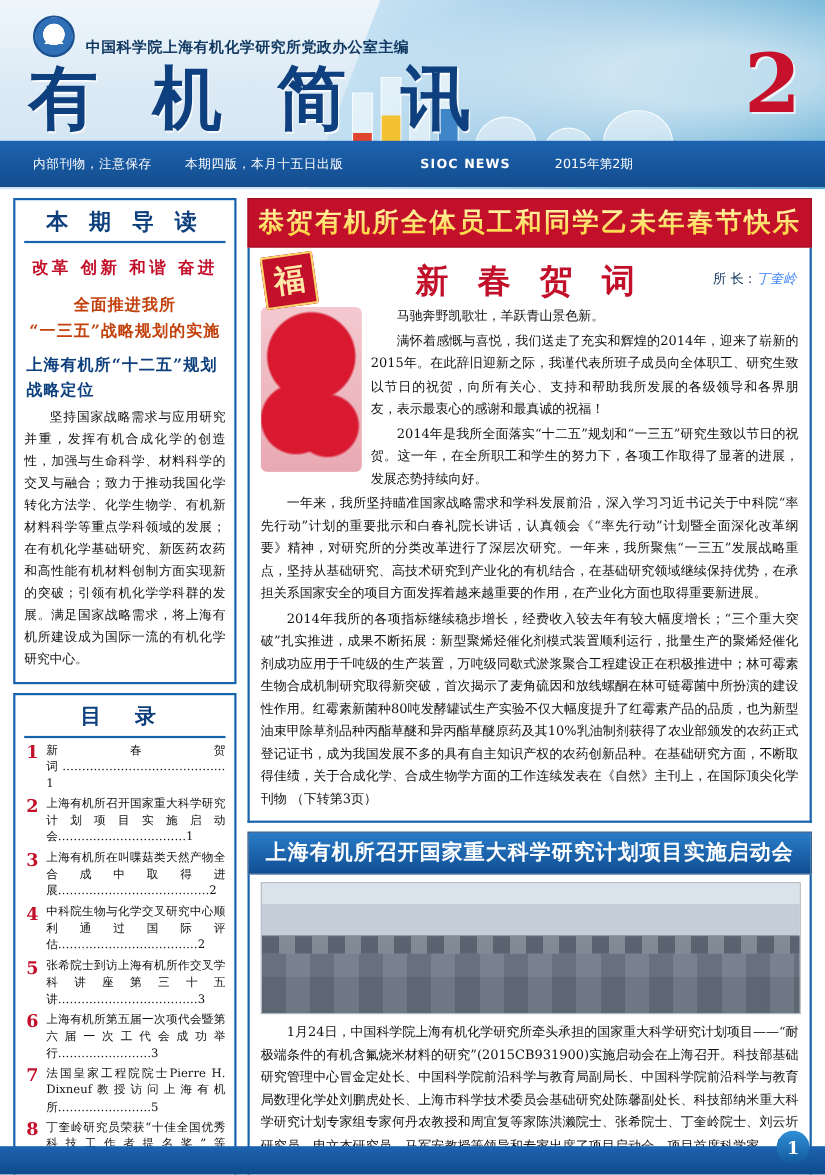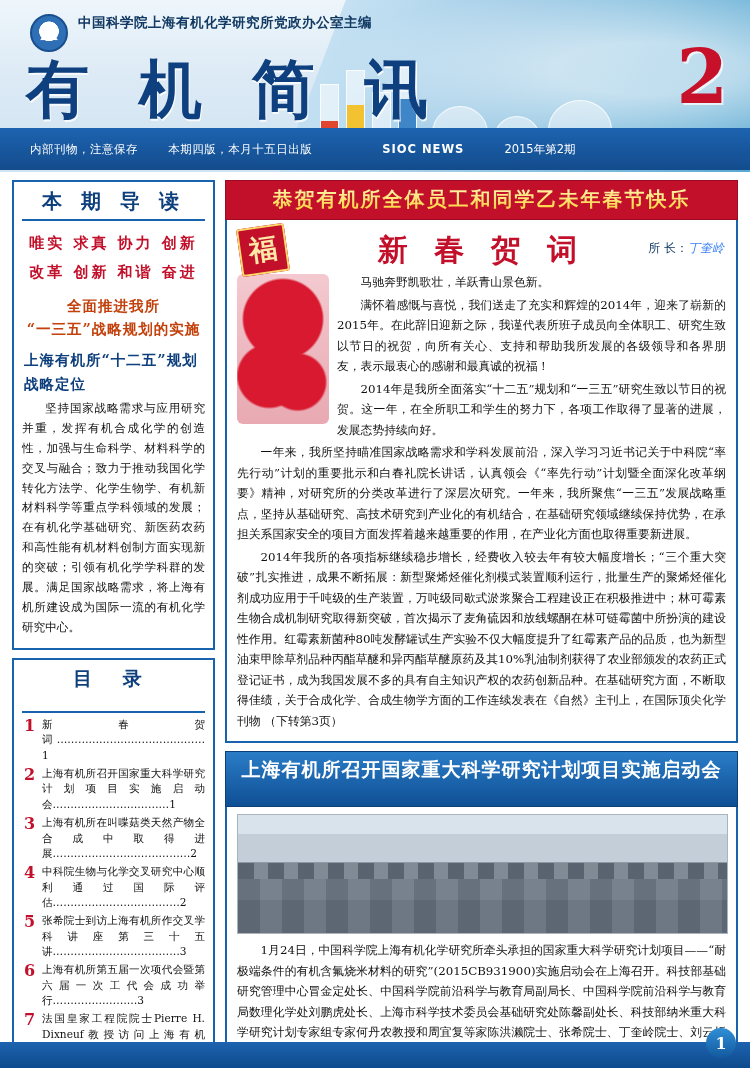--- a/index.html
+++ b/index.html
@@ -28,21 +28,21 @@
   .mh-photo{
     position:absolute;right:0;top:0;width:470px;height:172px;
     background:
       radial-gradient(ellipse at 78% 40%, rgba(255,255,255,.55) 0 18%, rgba(255,255,255,0) 60%),
       linear-gradient(115deg,#cfe6f5 0%,#bcdcf0 22%,#9fcbe6 45%,#7fbcdd 70%,#5aa9d2 100%);
     clip-path:polygon(14% 0,100% 0,100% 100%,0 100%);
   }
   .tube{position:absolute;bottom:14px;width:17px;border-radius:0 0 9px 9px;background:rgba(255,255,255,.55);border:1px solid rgba(255,255,255,.75);}
   .tube i{position:absolute;left:0;right:0;bottom:0;border-radius:0 0 8px 8px;display:block;}
   .flask{position:absolute;bottom:12px;border-radius:50% 50% 46% 46%;background:rgba(255,255,255,.45);border:1px solid rgba(255,255,255,.8);}
-  .mh-top{position:relative;display:flex;align-items:flex-start;gap:10px;padding:14px 0 0 30px;z-index:3;}
+  .mh-top{position:relative;display:flex;align-items:flex-end;gap:10px;padding:14px 0 0 30px;z-index:3;}
   .cas-logo{
     width:34px;height:34px;border-radius:50%;
     border:2px solid #1a4f8f;
     background:radial-gradient(circle at 50% 45%,#ffffff 0 38%,#2f6fb5 40% 100%);
     position:relative;flex:0 0 auto;
   }
   .cas-logo:after{
     content:"";position:absolute;left:50%;top:52%;transform:translate(-50%,-50%);
     width:18px;height:13px;background:#ffffff;
     clip-path:polygon(50% 0,100% 100%,0 100%);
@@ -121,40 +121,40 @@
     font-family:"DejaVu Serif","Liberation Serif",serif;
     font-size:11.6px;line-height:1.72;color:#111;
     text-align:justify;text-justify:inter-ideograph;
     text-indent:2em;
   }
 
   
   .toc-title{
     text-align:center;font-size:19px;font-weight:bold;color:#0d3f7d;
     font-family:"DejaVu Serif",serif;letter-spacing:12px;
-    border-bottom:2px solid #1763ad;padding-bottom:19px;margin-bottom:4px;
+    border-bottom:2px solid #1763ad;padding-bottom:5px;margin-bottom:4px;
   }
   .toc-item{display:flex;gap:5px;align-items:flex-start;margin:3px 0;}
   .toc-num{
     flex:0 0 auto;color:#c2102b;font-weight:bold;
     font-family:"DejaVu Serif",serif;font-size:16px;line-height:1.15;
     width:15px;text-align:center;
   }
   .toc-txt{
     font-family:"DejaVu Serif",serif;font-size:10.6px;line-height:1.45;color:#111;
     text-align:justify;
   }
 
   
   .banner{
     background:#c2102b;
     border:1px solid #9d0c22;
     color:#fff;text-align:center;
     font-family:"DejaVu Serif",serif;font-weight:bold;
-    font-size:20px;letter-spacing:2px;
+    font-size:24px;letter-spacing:2px;
     padding:5px 0 6px;
     position:relative;
   }
   .banner span{
     background:linear-gradient(180deg,#fff6b0,#ffd33a);
     -webkit-background-clip:text;background-clip:text;color:transparent;
     text-shadow:none;
   }
   .art1{
     border:2px solid #1763ad;border-top:none;
@@ -196,21 +196,21 @@
     font-family:"DejaVu Serif","Liberation Serif",serif;
     font-size:11.8px;line-height:1.74;color:#111;
     text-align:justify;text-justify:inter-ideograph;
     text-indent:2em;margin:0 0 2px 0;
   }
   .art2-title{
     margin-top:8px;
     background:linear-gradient(180deg,#2a7cc7,#0f4f94);
     color:#fff;text-align:center;font-family:"DejaVu Serif",serif;
     font-weight:bold;font-size:19px;letter-spacing:1px;
-    padding:5px 0 23px;border:1px solid #0c3f78;
+    padding:5px 0 6px;border:1px solid #0c3f78;
   }
   .art2{
     border:2px solid #1763ad;border-top:none;
     padding:7px 10px 8px 10px;box-sizing:border-box;
   }
   .photo-top{
     width:100%;height:118px;margin:0 0 6px 0;
     background:
       linear-gradient(180deg,#d9e3ec 0 16%, #c3ced9 16% 40%, #8f9aa6 40% 72%, #6e7884 72% 100%);
     border:1px solid #aab4bf;position:relative;overflow:hidden;
@@ -279,21 +279,20 @@
       <div class="r">2015年第2期</div>
     </div>
   </div>
 
   <div class="body">
 
     <div class="col-left">
 
       <div class="lbox">
         <div class="lbox-title">本 期 导 读</div>
-        <div class="slogan">唯实  求真  协力  创新</div>
         <div class="slogan">改革  创新  和谐  奋进</div>
         <div class="redhead" style="white-space:pre-line;">全面推进我所
 “一三五”战略规划的实施</div>
         <div class="bluehead" style="white-space:pre-line;">上海有机所“十二五”规划
 战略定位</div>
         <div class="lbody">坚持国家战略需求与应用研究并重，发挥有机合成化学的创造性，加强与生命科学、材料科学的交叉与融合；致力于推动我国化学转化方法学、化学生物学、有机新材料科学等重点学科领域的发展；在有机化学基础研究、新医药农药和高性能有机材料创制方面实现新的突破；引领有机化学学科群的发展。满足国家战略需求，将上海有机所建设成为国际一流的有机化学研究中心。</div>
       </div>
 
       <div class="lbox">
         <div class="toc-title">目   录</div>

